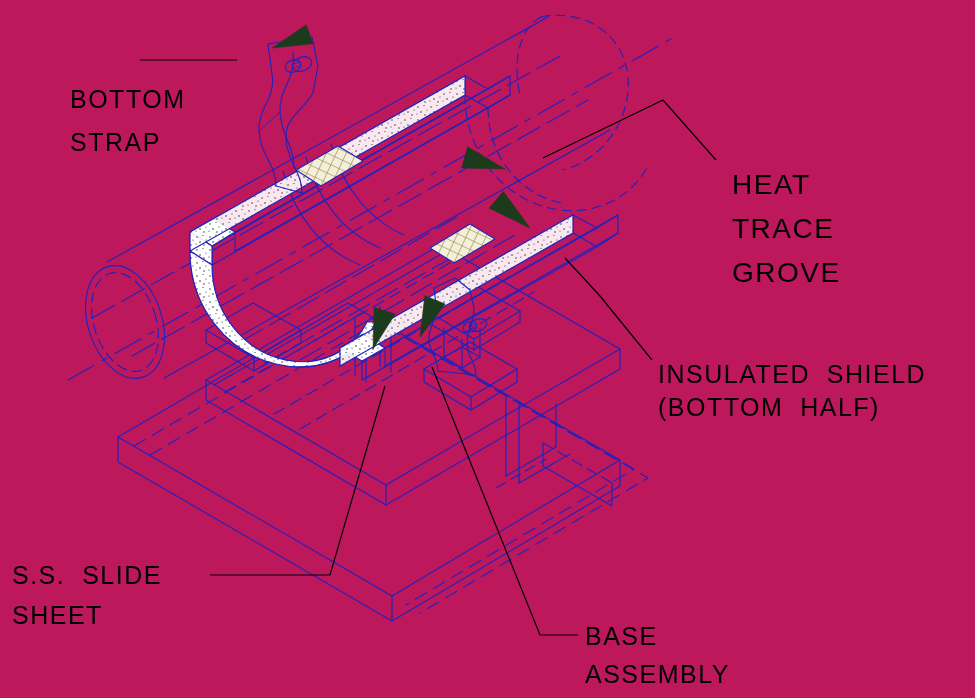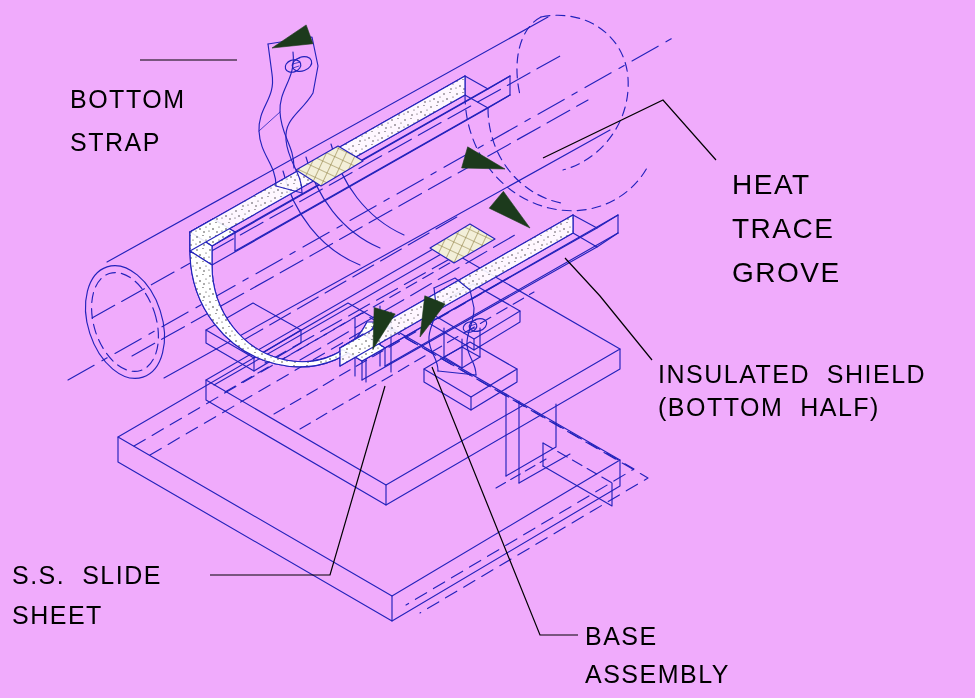--- a/index.html
+++ b/index.html
@@ -1,18 +1,18 @@
 <!DOCTYPE html>
 <html><head>
 <meta charset="utf-8">
 <style>
   html,body{margin:0;padding:0;background:#ffffff;}
   #root{
     position:relative;width:975px;height:698px;
-    background:#f0abfc;overflow:hidden;
+    background:#be185d;overflow:hidden;
     font-family:"Liberation Sans", sans-serif;
   }
   svg{display:block;}
   .lbl{
     fill:#000000;
     font-family:"Liberation Sans", sans-serif;
     font-weight:400;
     letter-spacing:1.5px;
     white-space:pre;
   }

